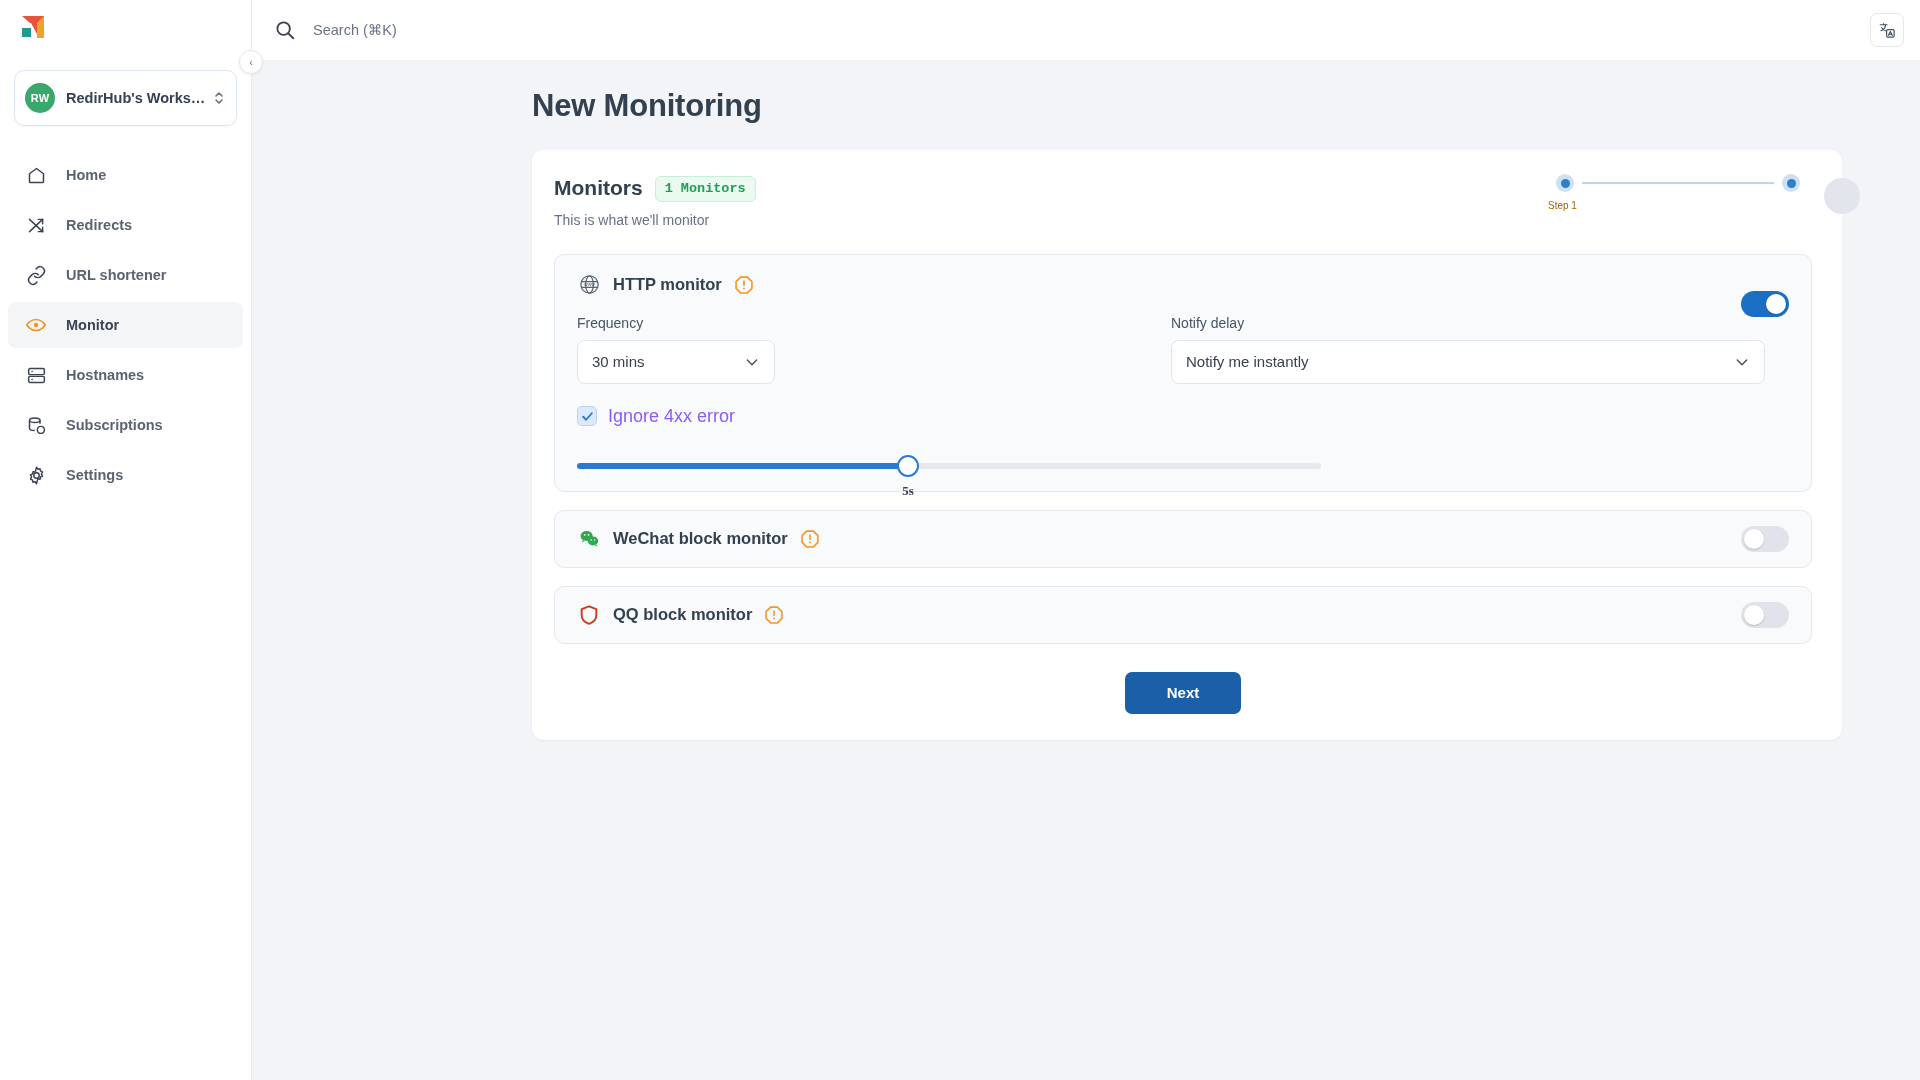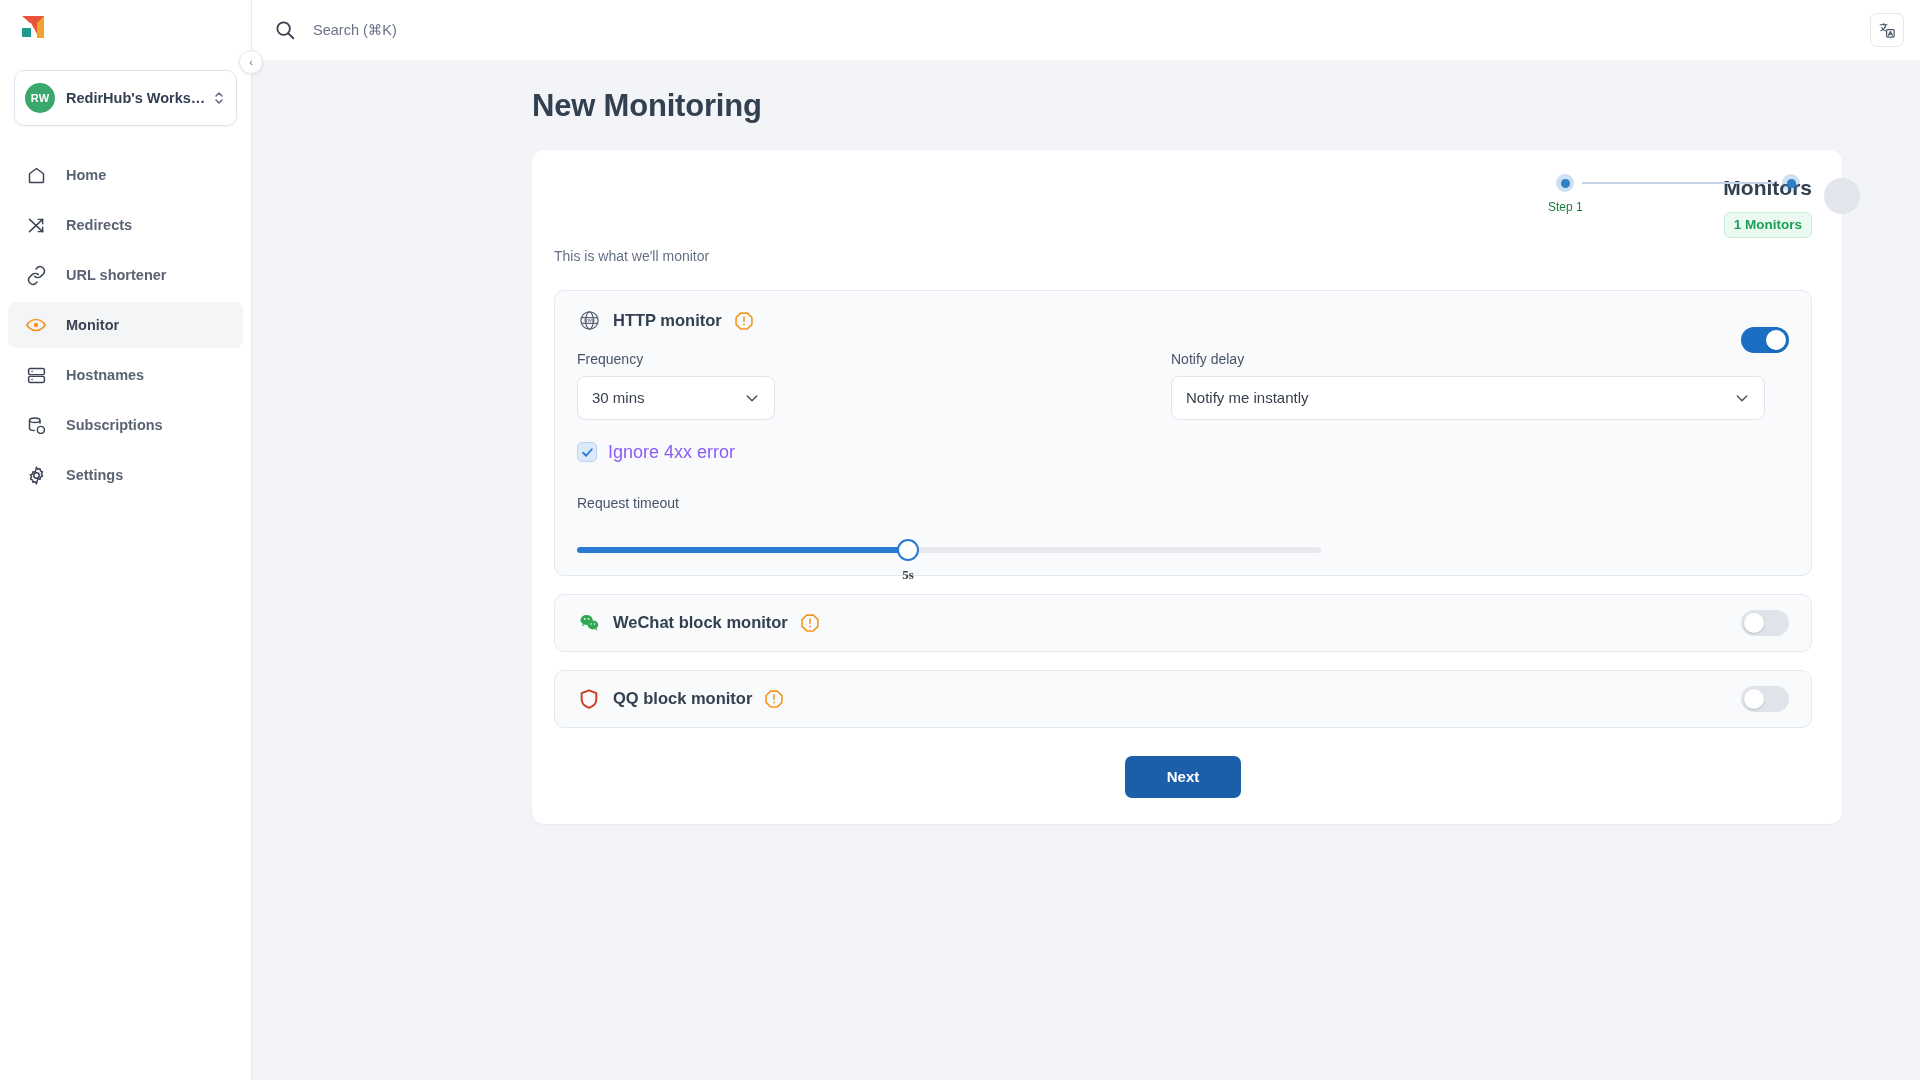--- a/index.html
+++ b/index.html
@@ -99,41 +99,41 @@
   .card {
     margin-left: 280px; margin-right: 0;
     background: #ffffff;
     border-radius: 12px;
     padding: 26px 30px 26px 22px;
     width: 1310px;
     box-shadow: 0 1px 2px rgba(16,24,40,.05);
     position: relative;
   }
 
-  .card-head { display: flex; align-items: flex-end; gap: 12px; flex-direction: column; }
+  .card-head { display: flex; align-items: flex-start; gap: 12px; }
   .card-head h2 { font-size: 21px; font-weight: 700; color: #32404f; }
   .badge {
     background: #eafaf0; border: 1px solid #c9efd8; color: #1f9d55;
     border-radius: 6px; font-size: 13.5px; font-weight: 600;
-    padding: 5px 9px; line-height: 1;
+    padding: 5px 9px; line-height: 1; font-family: Liberation Mono, monospace;
   }
   .card-sub { font-size: 14px; color: #667085; margin-top: 10px; }
 
   
   .steps { position: absolute; right: 34px; top: 24px; width: 260px; }
   .steps-row { display: flex; align-items: center; }
   .step-dot-wrap { display: flex; flex-direction: column; align-items: center; width: 34px; }
   .step-dot {
     width: 18px; height: 18px; border-radius: 50%;
     background: rgba(59,130,206,.25);
     display: flex; align-items: center; justify-content: center;
   }
   .step-dot i { width: 9px; height: 9px; border-radius: 50%; background: #2f7fc6; display: block; }
   .step-line { flex: 1 1 auto; height: 2px; background: #c3d4e6; }
-  .step-label { font-size: 12px; color: #15803d; margin-top: 8px; white-space: nowrap; }
+  .step-label { font-size: 10px; color: #a16207; margin-top: 8px; white-space: nowrap; }
 
   
   .mon-list { margin-top: 26px; }
   .mon-box {
     border: 1px solid #e4e8ef; border-radius: 10px;
     background: #f8fafc; padding: 18px 8px 22px 22px;
     margin-bottom: 18px; position: relative;
   }
   .mon-box.compact { padding: 0 22px; height: 58px; display: flex; align-items: center; }
   .mon-title-row { display: flex; align-items: center; gap: 12px; }
@@ -415,21 +415,20 @@
             <div class="checkrow">
               <div class="cbox">
                 <svg viewBox="0 0 24 24" fill="none" stroke="currentColor" stroke-width="3.4" stroke-linecap="round" stroke-linejoin="round">
                     <polyline points="4,12.5 9.5,18 20,6"></polyline>
                   </svg>
               </div>
               <span class="checklabel">Ignore 4xx error</span>
             </div>
 
             <div class="timeout">
-              <div class="field-label">Request timeout</div>
               <div class="slider-wrap">
                 <div class="slider-track">
                   <div class="slider-fill" style="width: 44.5%;"></div>
                 </div>
                 <div class="slider-thumb" style="left: 44.5%;"></div>
                 <div class="slider-val" style="left: 44.5%;">5s</div>
               </div>
             </div>
           </div>
 

